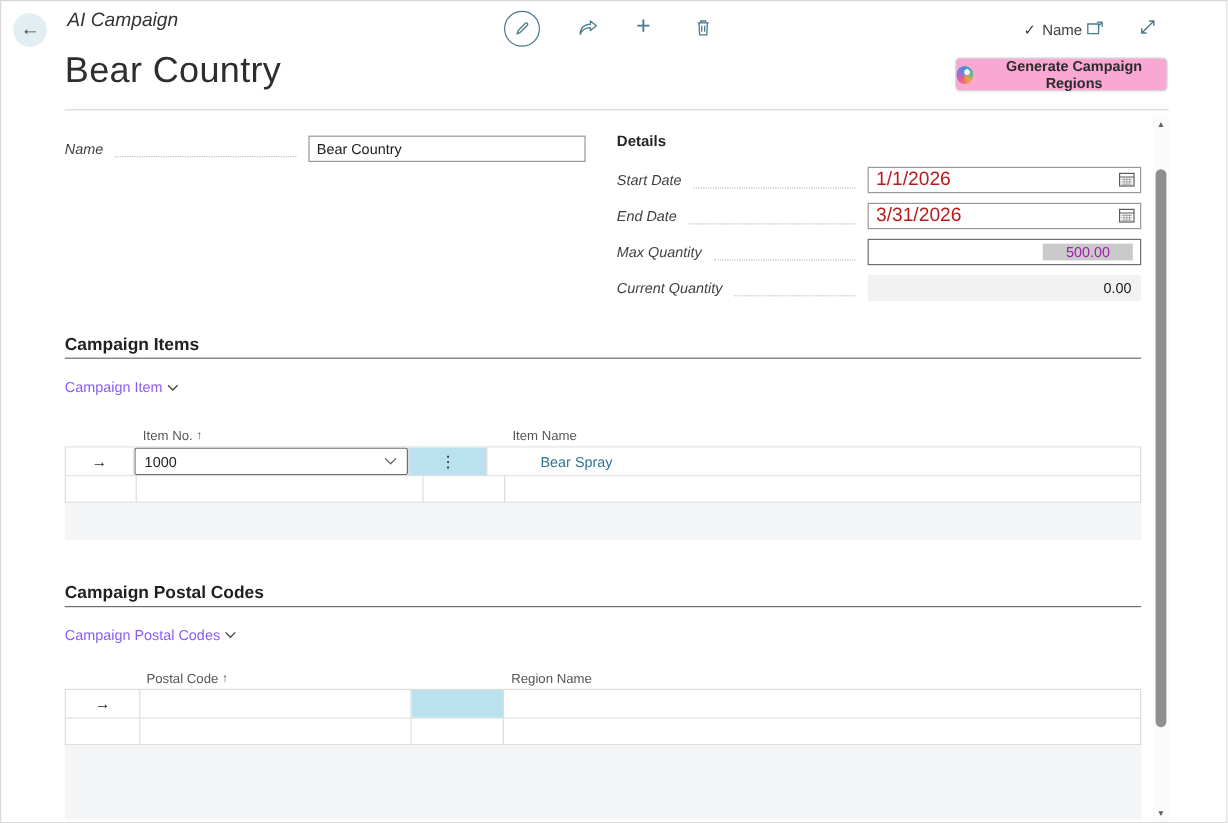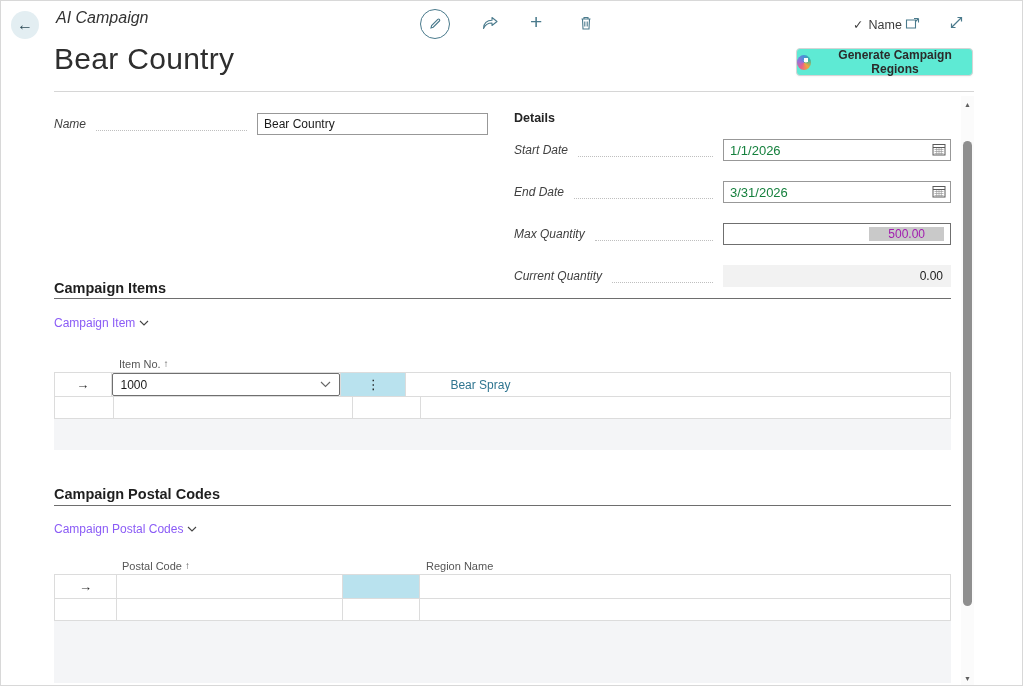--- a/index.html
+++ b/index.html
@@ -22,42 +22,42 @@
   .plus-btn   { left:529px; top:9px; font-size:21px; font-weight:300; color:#4a7a8c; }
   .trash-btn  { left:578px; top:14px; }
   .save-status { position:absolute; left:852px; top:16px; display:flex; gap:5px;
     font-size:12.5px; color:#3d3d3d; align-items:center; }
   .popout-btn { left:904px; top:16px; }
   .expand-btn { left:948px; top:14px; }
   
   .page-title { position:absolute; left:53px; top:41px; font-size:30px;
     font-weight:300; color:#2e2e2e; letter-spacing:0.3px; }
   .generate-btn { position:absolute; left:795px; top:47px; width:177px; height:28px;
-    background:#5eead4; border:1px solid #d5d5d5; border-radius:4px; display:flex;
+    background:#f9a8d4; border:1px solid #d5d5d5; border-radius:4px; display:flex;
     align-items:center; justify-content:center; gap:7px; font-size:12px;
     font-weight:700; color:#2b2b2b; cursor:pointer;
     box-shadow:0 1px 2px rgba(0,0,0,0.04); }
   .copilot-icon { width:15px; height:15px; border-radius:50%;
     background:
       radial-gradient(circle at 64% 34%, #ffffff 0 17%, rgba(255,255,255,0) 19%),
       conic-gradient(from 210deg, #e8618c, #9b6fd6, #4a8fd9, #3ab5a0, #f2a73b, #e8618c); }
   .title-divider { position:absolute; left:53px; top:90px; width:920px; height:1px; background:#d6d6d6; }
   
   .field-row { display:flex; align-items:center; height:22px; }
   .field-label { font-size:12px; color:#404040; white-space:nowrap;font-style:italic; }
   .leader { flex:1; height:14px; margin:0 10px 0 10px; border-bottom:1px dotted #bfbfbf; }
   .text-input { width:231px; height:22px; border:1px solid #989898; font-family:"Liberation Sans",sans-serif;
     font-size:12px; color:#1a1a1a; padding:0 6px; background:#fff; }
   .name-row { position:absolute; left:53px; top:112px; width:434px; }
   .details-heading { position:absolute; left:513px; top:110px; font-size:12.5px; font-weight:700; color:#252525; }
   .details-rows { position:absolute; left:513px; top:138px; width:437px; display:flex;
-    flex-direction:column; gap:20px; }
+    flex-direction:column; gap:8px; }
   .field-box { position:relative; width:228px; height:22px; flex:none; }
   .date-input { width:228px; height:22px; border:1px solid #989898; font-family:"Liberation Sans",sans-serif;
-    font-size:13px; color:#15803d; padding:0 24px 0 6px; background:#fff; }
+    font-size:16px; color:#b91c1c; padding:0 24px 0 6px; background:#fff; }
   .cal-icon { position:absolute; right:5px; top:4px; cursor:pointer; }
   .num-box { width:228px; height:22px; border:1px solid #6f6f6f; background:#fff;
     display:flex; align-items:center; justify-content:flex-end; padding:0 6px; font-size:12px; }
   .num-box .sel { background:#c9c9c9; padding:0 19px; color:#a21caf; }
   .readonly-box { width:228px; height:22px; background:#f2f2f2; display:flex;
     align-items:center; justify-content:flex-end; padding:0 8px; font-size:12px; color:#1a1a1a; }
   
   .section-heading { position:absolute; left:53px; font-size:14.5px; font-weight:700; color:#1f1f1f; }
   .section-rule { position:absolute; left:53px; width:897px; height:1px; background:#6e6e6e; }
   .menu-btn { position:absolute; left:53px; display:flex; align-items:center; gap:4px;
@@ -221,20 +221,23 @@
   </div>
 
   <div class="grid" style="top:354px">
     <div class="grid-header">
       <div style="width:59px"></div>
       <div class="ghc" style="width:240px">
         <span>Item No.</span>
         <span class="sort-arrow">↑</span>
       </div>
       <div style="width:68px"></div>
+      <div class="ghc" style="width:530px">
+        <span>Item Name</span>
+      </div>
     </div>
     <div class="grid-body">
       <div class="grid-row" style="height:24px">
         <div class="cell marker-cell" style="width:59px">
           <span>→</span>
         </div>
         <div class="cell" style="width:240px; position:relative">
           <div class="combobox">
             <span>1000</span>
             <span>

